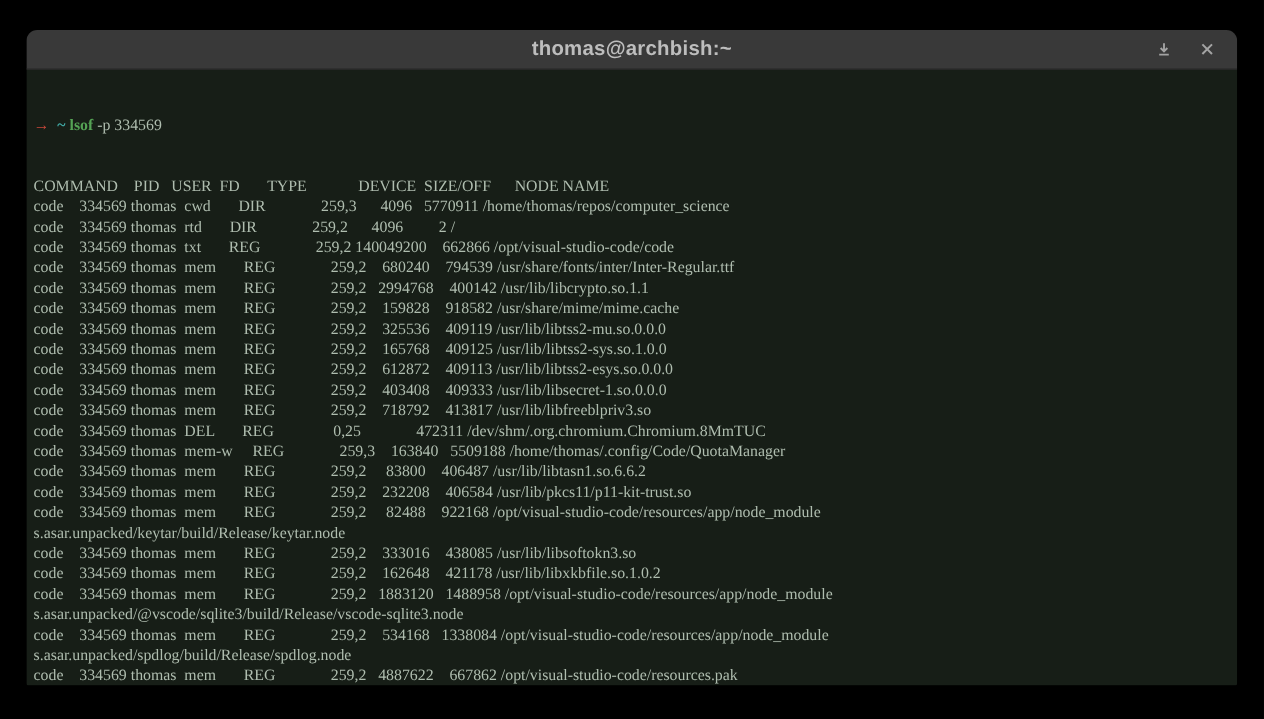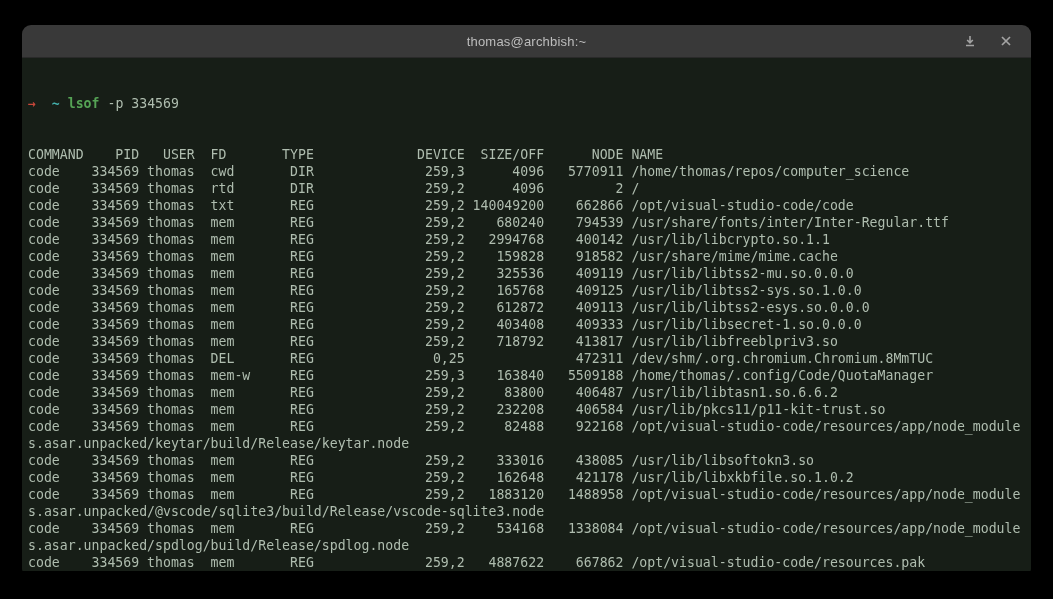--- a/index.html
+++ b/index.html
@@ -16,21 +16,21 @@
 
   .titlebar {
     height: 33px;
     background: #393939;
     border-bottom: 1px solid #2a2a2a;
     display: flex; align-items: center; justify-content: center;
     position: relative;
   }
   .titlebar-title {
     font-family: "Liberation Sans", "DejaVu Sans", sans-serif;
-    font-size: 13px; font-weight: normal;
+    font-size: 17px; font-weight: bold;
     color: #bdbdbd;
     letter-spacing: 0.2px;
   }
   .titlebar-buttons {
     position: absolute; right: 14px; top: 0; height: 100%;
     display: flex; align-items: center; gap: 14px;
   }
   .tb-btn {
     width: 22px; height: 22px;
     display: flex; align-items: center; justify-content: center;
@@ -71,17 +71,17 @@
         </svg>
       </span>
       <span class="tb-btn">
         <svg width="12" height="12" viewBox="0 0 12 12">
           <path d="M2 2 L10 10 M10 2 L2 10" stroke="#a3a3a3" stroke-width="1.7" fill="none"></path>
         </svg>
       </span>
     </div>
   </div>
 
-  <div class="terminal term-text" style="background: rgb(23, 30, 23); color: rgb(175, 189, 175);">
+  <div class="terminal term-text" style="background: rgb(23, 30, 23); color: rgb(175, 189, 175); font-family: Liberation Serif, serif;">
     <div class="line"><span class="p-arrow" style="color: rgb(200, 71, 58);">→</span><span>  </span><span class="p-cwd" style="color: rgb(67, 176, 172);">~</span><span class="p-cmd" style="color: rgb(85, 163, 85);"> lsof</span><span> -p 334569</span></div>
     <div id="output"><div class="line">COMMAND    PID   USER  FD       TYPE             DEVICE  SIZE/OFF      NODE NAME</div><div class="line">code    334569 thomas  cwd       DIR              259,3      4096   5770911 /home/thomas/repos/computer_science</div><div class="line">code    334569 thomas  rtd       DIR              259,2      4096         2 /</div><div class="line">code    334569 thomas  txt       REG              259,2 140049200    662866 /opt/visual-studio-code/code</div><div class="line">code    334569 thomas  mem       REG              259,2    680240    794539 /usr/share/fonts/inter/Inter-Regular.ttf</div><div class="line">code    334569 thomas  mem       REG              259,2   2994768    400142 /usr/lib/libcrypto.so.1.1</div><div class="line">code    334569 thomas  mem       REG              259,2    159828    918582 /usr/share/mime/mime.cache</div><div class="line">code    334569 thomas  mem       REG              259,2    325536    409119 /usr/lib/libtss2-mu.so.0.0.0</div><div class="line">code    334569 thomas  mem       REG              259,2    165768    409125 /usr/lib/libtss2-sys.so.1.0.0</div><div class="line">code    334569 thomas  mem       REG              259,2    612872    409113 /usr/lib/libtss2-esys.so.0.0.0</div><div class="line">code    334569 thomas  mem       REG              259,2    403408    409333 /usr/lib/libsecret-1.so.0.0.0</div><div class="line">code    334569 thomas  mem       REG              259,2    718792    413817 /usr/lib/libfreeblpriv3.so</div><div class="line">code    334569 thomas  DEL       REG               0,25              472311 /dev/shm/.org.chromium.Chromium.8MmTUC</div><div class="line">code    334569 thomas  mem-w     REG              259,3    163840   5509188 /home/thomas/.config/Code/QuotaManager</div><div class="line">code    334569 thomas  mem       REG              259,2     83800    406487 /usr/lib/libtasn1.so.6.6.2</div><div class="line">code    334569 thomas  mem       REG              259,2    232208    406584 /usr/lib/pkcs11/p11-kit-trust.so</div><div class="line">code    334569 thomas  mem       REG              259,2     82488    922168 /opt/visual-studio-code/resources/app/node_module</div><div class="line">s.asar.unpacked/keytar/build/Release/keytar.node</div><div class="line">code    334569 thomas  mem       REG              259,2    333016    438085 /usr/lib/libsoftokn3.so</div><div class="line">code    334569 thomas  mem       REG              259,2    162648    421178 /usr/lib/libxkbfile.so.1.0.2</div><div class="line">code    334569 thomas  mem       REG              259,2   1883120   1488958 /opt/visual-studio-code/resources/app/node_module</div><div class="line">s.asar.unpacked/@vscode/sqlite3/build/Release/vscode-sqlite3.node</div><div class="line">code    334569 thomas  mem       REG              259,2    534168   1338084 /opt/visual-studio-code/resources/app/node_module</div><div class="line">s.asar.unpacked/spdlog/build/Release/spdlog.node</div><div class="line">code    334569 thomas  mem       REG              259,2   4887622    667862 /opt/visual-studio-code/resources.pak</div></div>
   </div>
 </div>
 
 </body></html>

